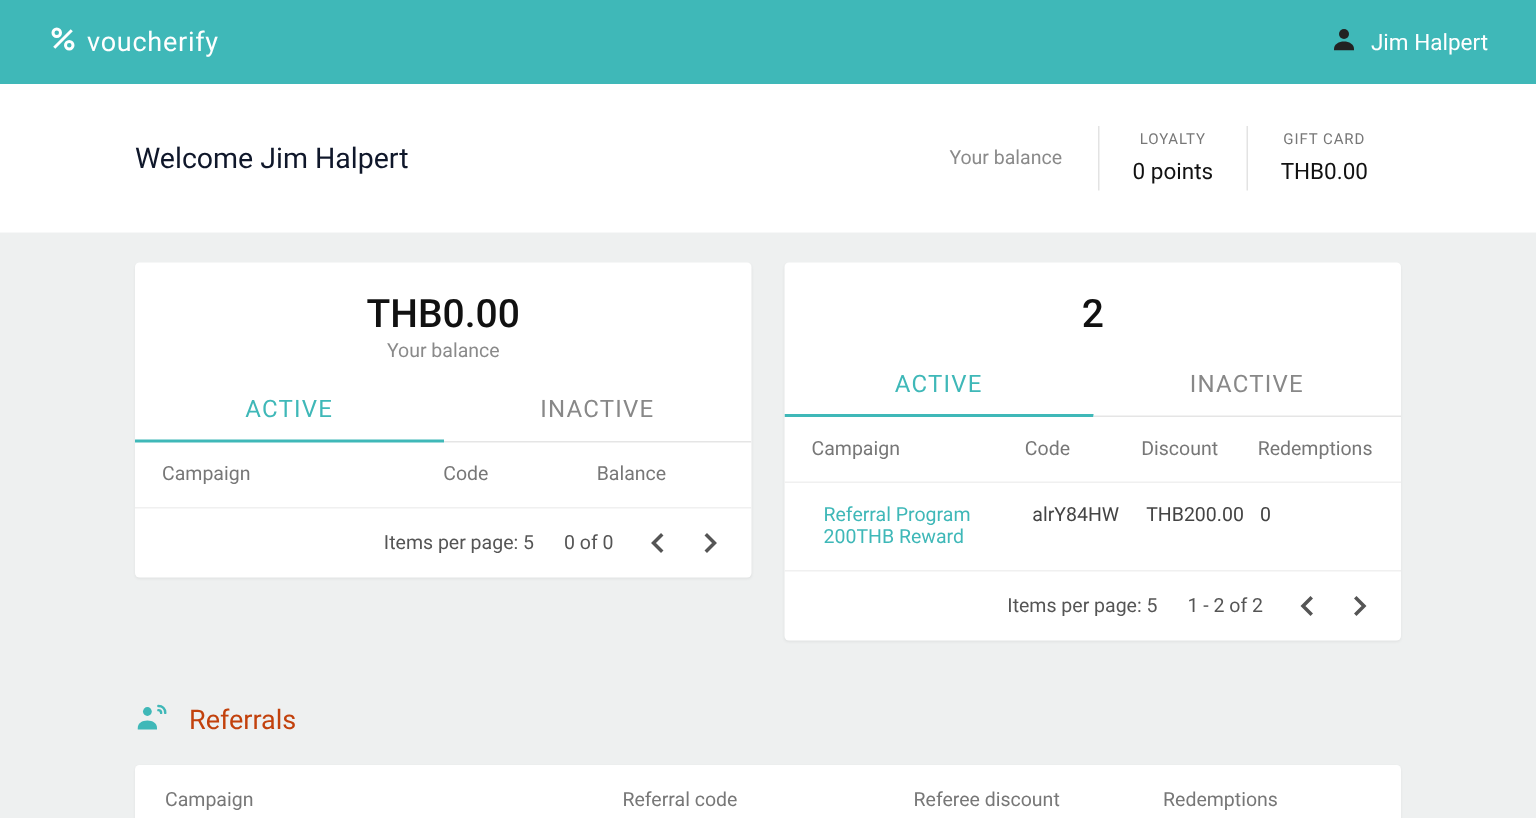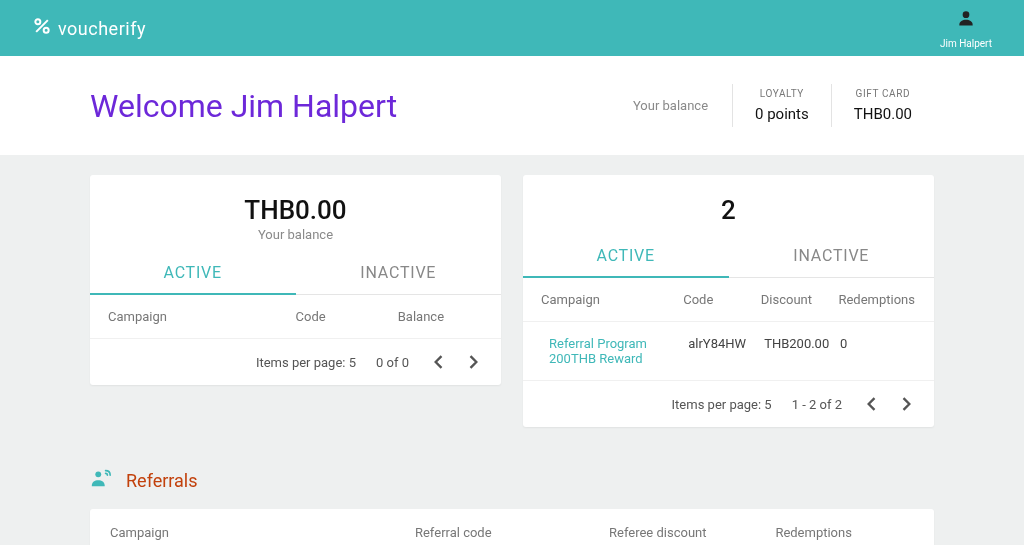--- a/index.html
+++ b/index.html
@@ -21,31 +21,31 @@
   }
   .logo {
     display: flex;
     align-items: center;
     gap: 6px;
     font-size: 18px;
     font-weight: 400;
     letter-spacing: 0.5px;
   }
   .logo-icon { display:inline-block; }
-  .user-chip { display:flex; align-items:center; gap:8px; font-size:10px;flex-direction:column; }
+  .user-chip { display:flex; align-items:center; gap:8px; font-size:15px; }
   .user-chip svg { fill:#222; }
 
   .hero {
     background: #fff;
     padding: 28px 90px 28px 90px;
     display: flex;
     align-items: center;
     justify-content: space-between;
   }
-  .welcome { font-size: 32px; font-weight: 400; color:#6d28d9; }
+  .welcome { font-size: 19px; font-weight: 400; color:#0f172a; }
   .top-stats { display:flex; align-items:center; gap:0; }
   .yb-label { color:#8a8a8a; font-size:13px; margin-right: 24px; }
   .stat-col { border-left: 1px solid #e3e3e3; padding: 4px 22px; text-align:center; }
   .stat-col .label { font-size: 10px; letter-spacing: 0.6px; color:#777; margin-bottom:6px; }
   .stat-col .value { font-size: 15px; color:#111; }
 
   .content { padding: 20px 90px 40px; }
   .cards-row { display:flex; gap:22px; align-items:flex-start; }
   .card {
     background:#fff; border-radius:3px; flex:1;

